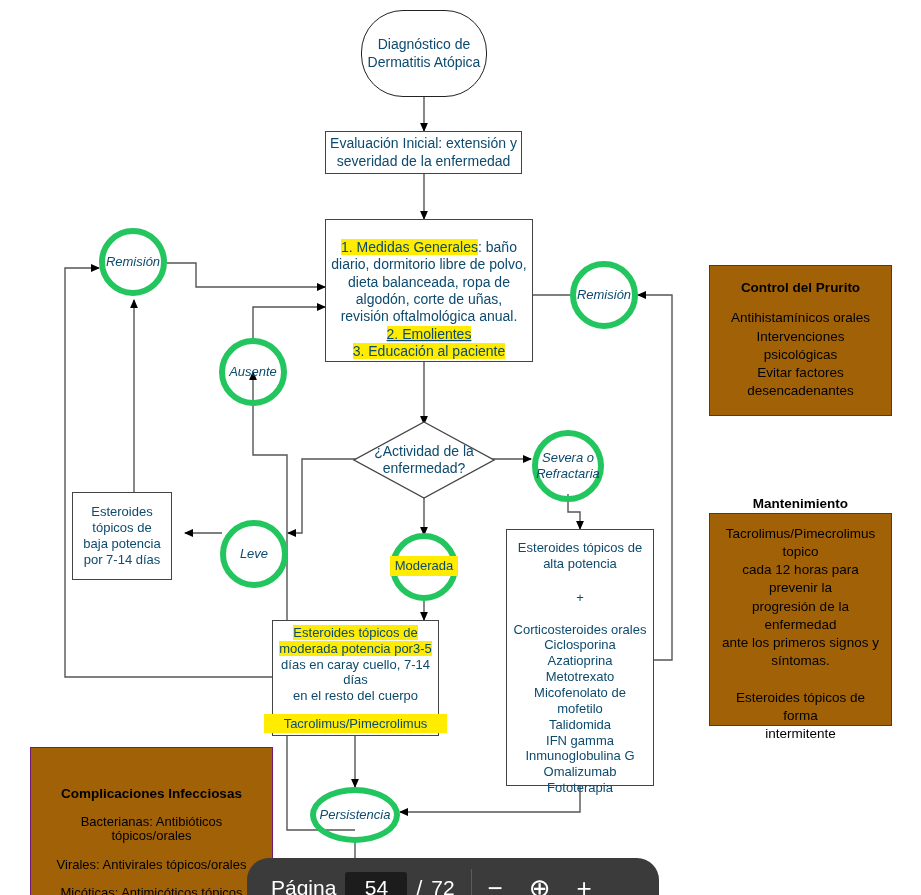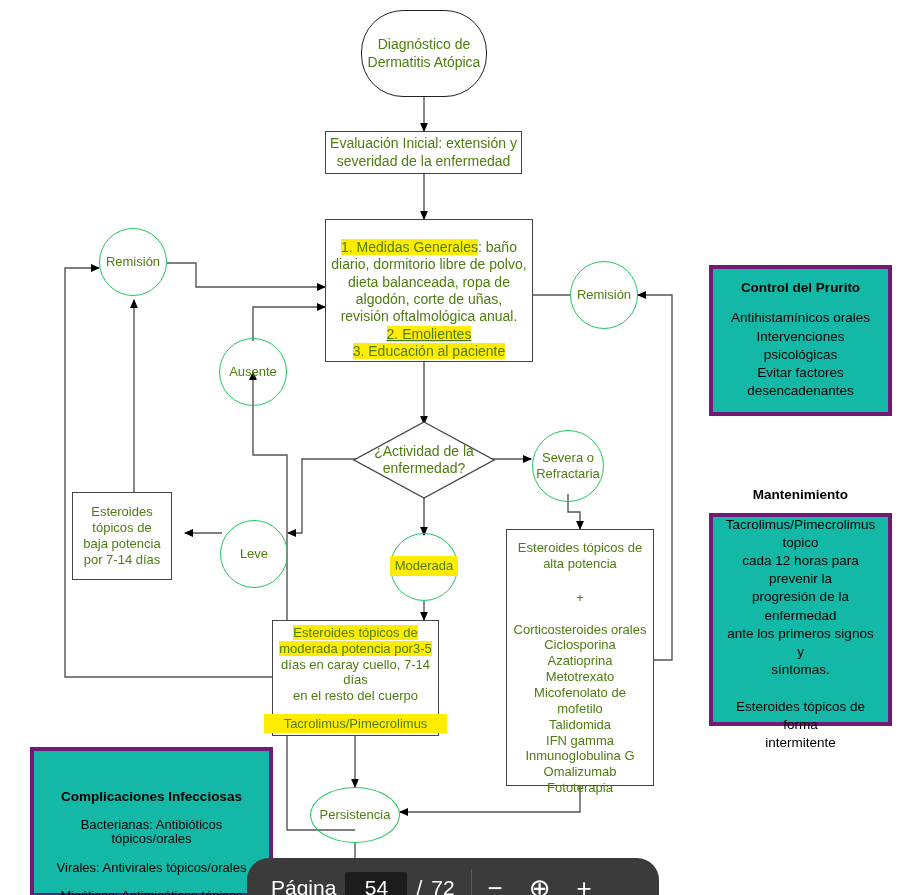--- a/index.html
+++ b/index.html
@@ -1,31 +1,31 @@
 <!DOCTYPE html>
 <html><head>
 <meta charset="utf-8">
 <style>
   html,body{margin:0;padding:0;background:#ffffff;}
   body{font-family:"Liberation Sans","DejaVu Sans",sans-serif;}
   #page{position:relative;width:921px;height:895px;background:#fff;overflow:hidden;}
   #edges{position:absolute;left:0;top:0;width:921px;height:895px;}
 
   .node{position:absolute;box-sizing:border-box;display:flex;align-items:center;
-        justify-content:center;text-align:center;color:#4d7c0f;}
+        justify-content:center;text-align:center;color:#0c4a6e;}
   .rect{border:1px solid #444;background:#fff;}
   .term{border:1px solid #222;background:#fff;border-radius:42px;}
-  .circ{border:1px solid #22c55e;background:transparent;border-radius:50%;}
+  .circ{border:6px solid #22c55e;background:transparent;border-radius:50%;font-style:italic;}
 
   .txt{line-height:1.22;white-space:pre-line;}
   .hl{background:#ffec00;}
   .f14{font-size:14px;}
   .f13{font-size:13px;}
 
-  .sidebox{position:absolute;box-sizing:border-box;border:4px solid #701a75;background:#14b8a6;
+  .sidebox{position:absolute;box-sizing:border-box;border:1px solid #701a75;background:#a16207;
            display:flex;flex-direction:column;align-items:center;justify-content:center;
            text-align:center;padding:10px;}
   .sidebox .ttl{font-weight:bold;font-size:13.5px;margin-bottom:14px;}
   .sidebox .bd{font-size:13.5px;line-height:1.35;white-space:pre-line;}
 
   
   #toolbar{position:absolute;left:247px;top:858px;width:412px;height:60px;
            background:#3b3b3b;border-radius:22px;display:flex;align-items:center;
            color:#fff;font-size:21px;}
   .tb-left{display:flex;align-items:center;gap:9px;padding-left:24px;}

